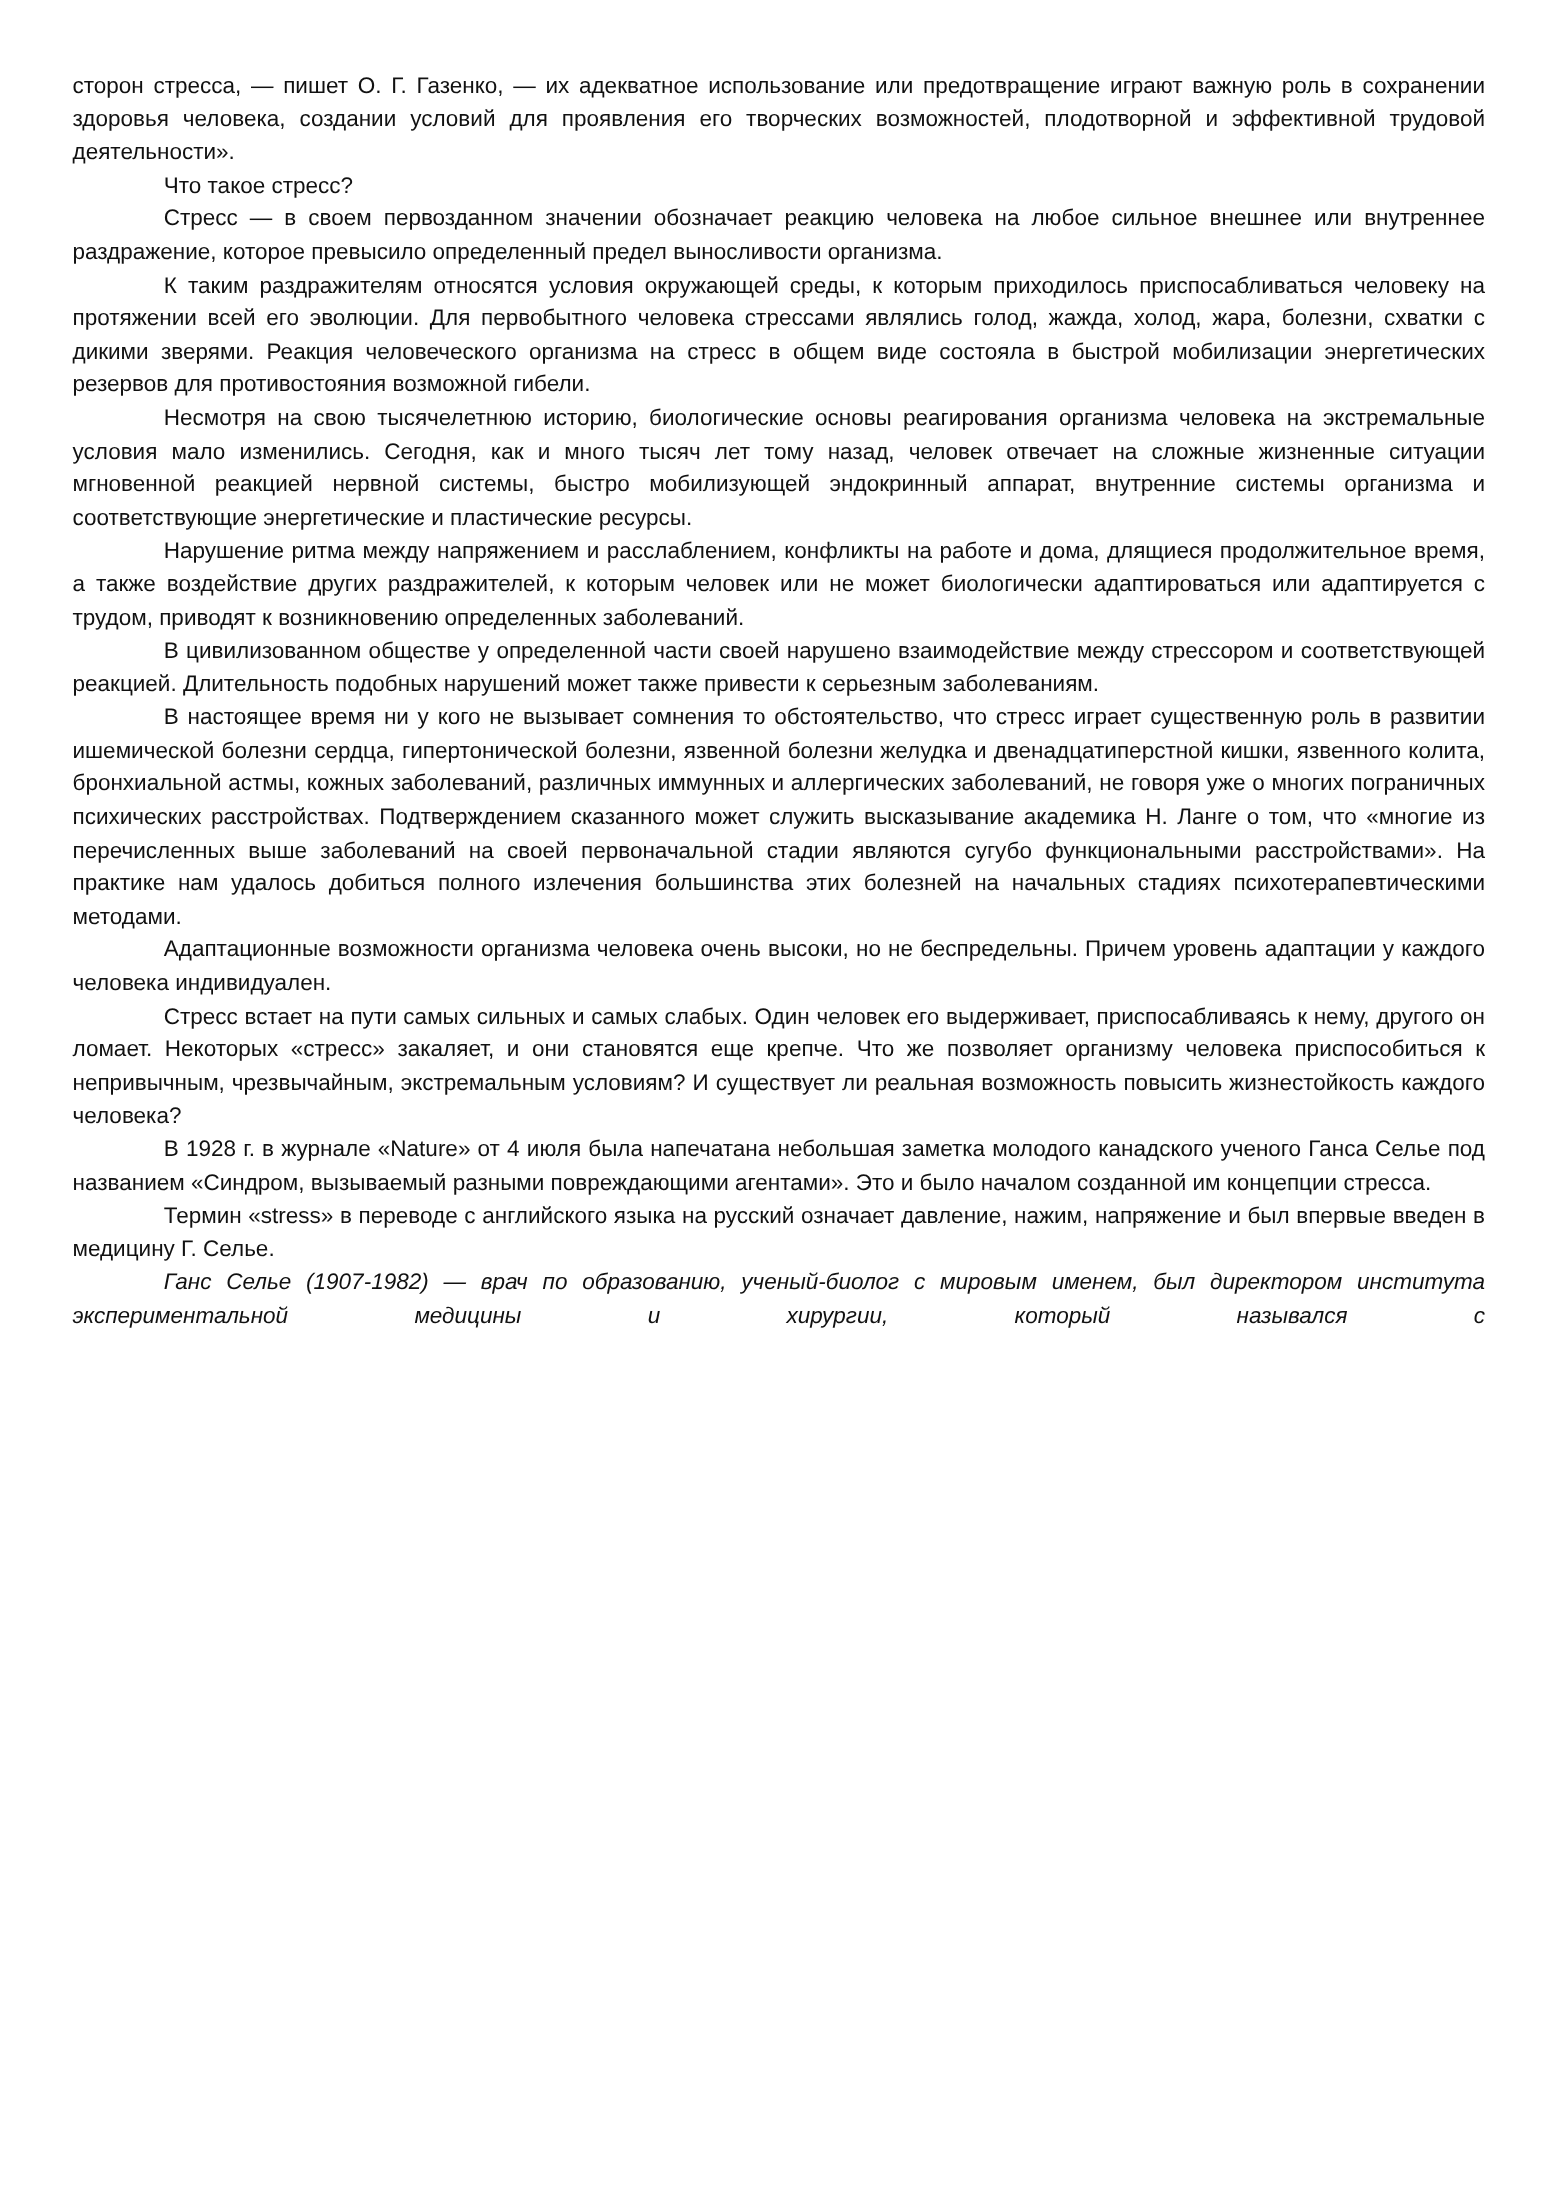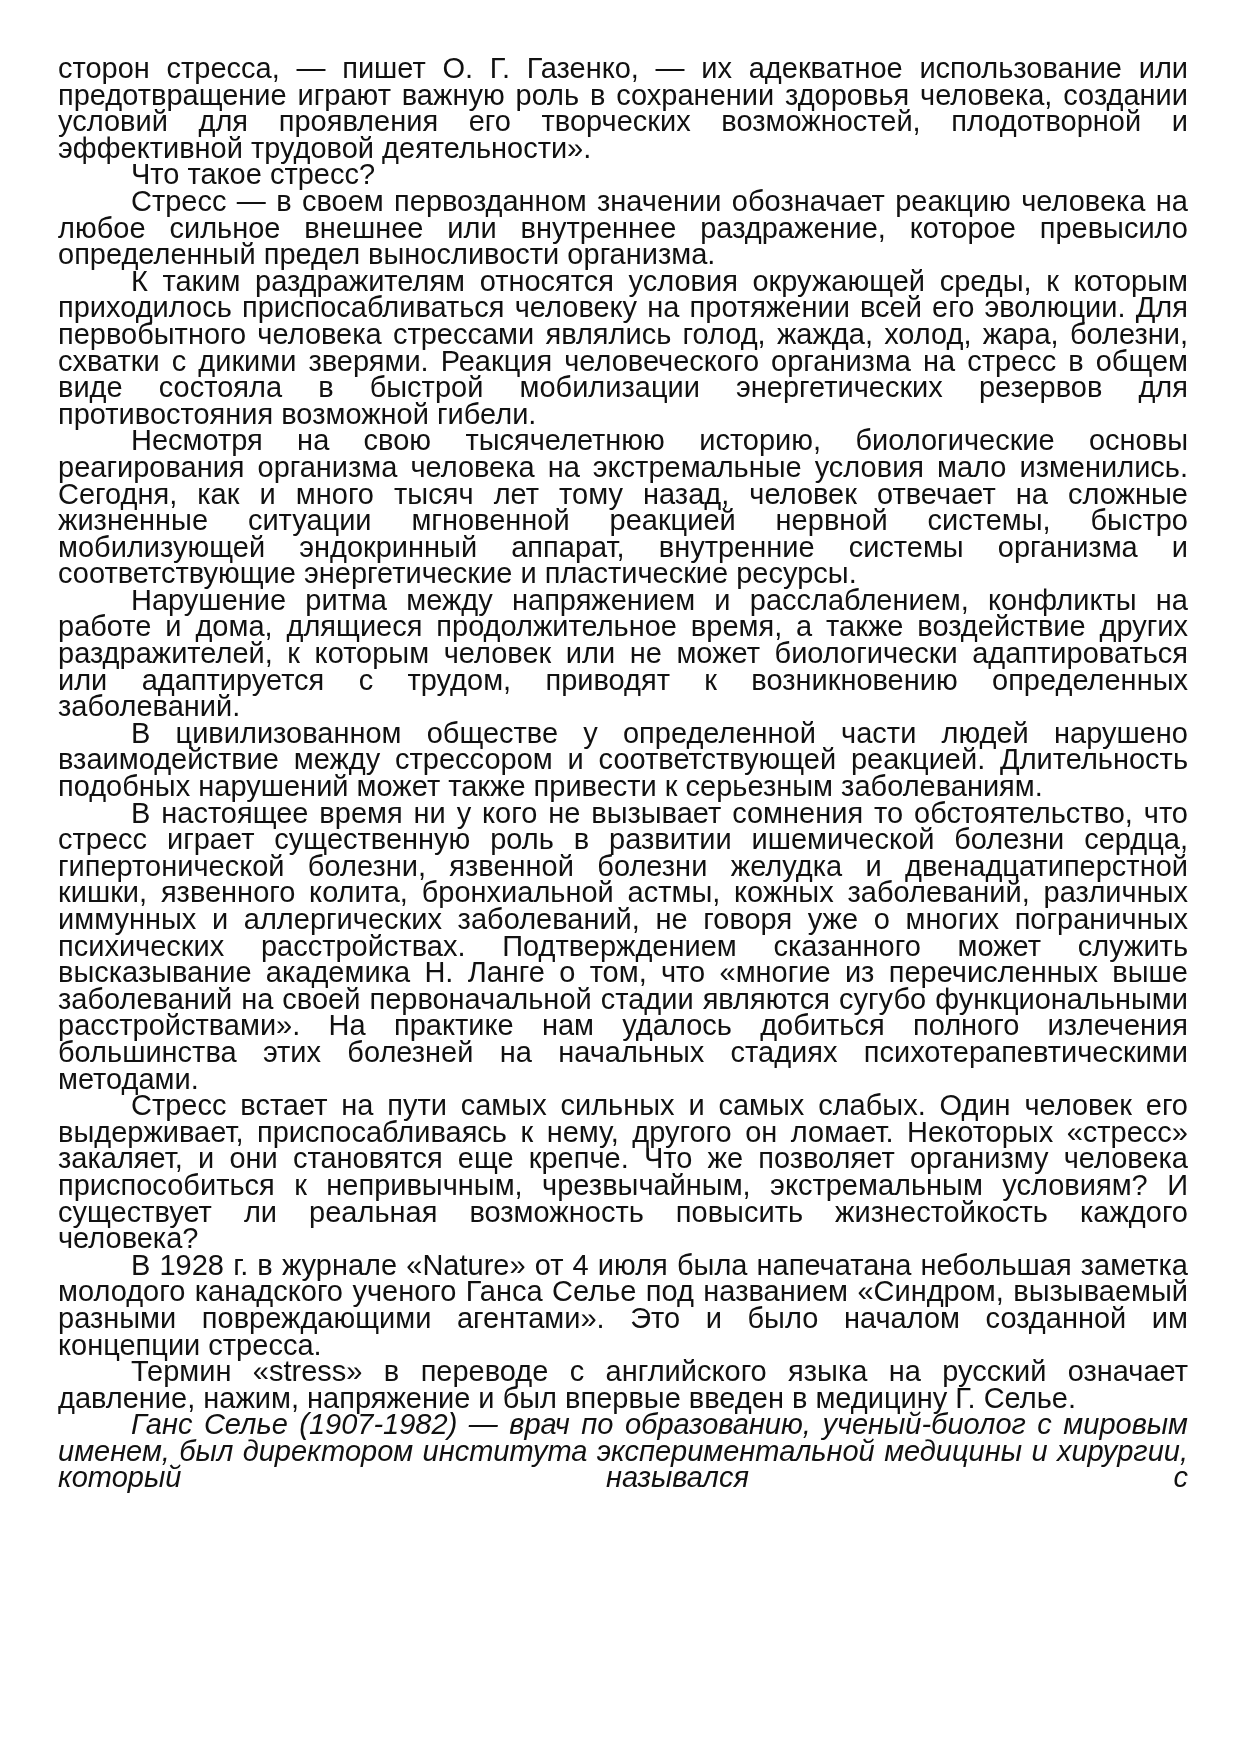--- a/index.html
+++ b/index.html
@@ -12,21 +12,21 @@
       height: 1754px;
       position: relative;
       overflow: hidden;
     }
     .page {
       position: absolute;
       left: 58px;
       top: 55px;
       width: 1130px;
       font-family: "Liberation Sans", sans-serif;
-      font-size: 29px;
+      font-size: 18px;
       line-height: 26.6px;
       color: #111111;
       text-align: justify;
       hyphens: none;
     }
     .page p {
       margin: 0;
       padding: 0;
       text-indent: 73px;
     }
@@ -41,19 +41,20 @@
 </head>
 <body>
 
 <div class="page">
   <p class="cont">сторон стресса, — пишет О. Г. Газенко, — их адекватное использование или предотвращение играют важную роль в сохранении здоровья человека, создании условий для проявления его творческих возможностей, плодотворной и эффективной трудовой деятельности».</p>
   <p>Что такое стресс?</p>
   <p>Стресс — в своем первозданном значении обозначает реакцию человека на любое сильное внешнее или внутреннее раздражение, которое превысило определенный предел выносливости организма.</p>
   <p>К таким раздражителям относятся условия окружающей среды, к которым приходилось приспосабливаться человеку на протяжении всей его эволюции. Для первобытного человека стрессами являлись голод, жажда, холод, жара, болезни, схватки с дикими зверями. Реакция человеческого организма на стресс в общем виде состояла в быстрой мобилизации энергетических резервов для противостояния возможной гибели.</p>
   <p>Несмотря на свою тысячелетнюю историю, биологические основы реагирования организма человека на экстремальные условия мало изменились. Сегодня, как и много тысяч лет тому назад, человек отвечает на сложные жизненные ситуации мгновенной реакцией нервной системы, быстро мобилизующей эндокринный аппарат, внутренние системы организма и соответствующие энергетические и пластические ресурсы.</p>
   <p>Нарушение ритма между напряжением и расслаблением, конфликты на работе и дома, длящиеся продолжительное время, а также воздействие других раздражителей, к которым человек или не может биологически адаптироваться или адаптируется с трудом, приводят к возникновению определенных заболеваний.</p>
-  <p>В цивилизованном обществе у определенной части людей нарушено взаимодействие между стрессором и соответствующей реакцией. Длительность подобных нарушений может также привести к серьезным заболеваниям.</p>
+  <p>В цивилизованном обществе у определенной части своей нарушено взаимодействие между стрессором и соответствующей реакцией. Длительность подобных нарушений может также привести к серьезным заболеваниям.</p>
   <p>В настоящее время ни у кого не вызывает сомнения то обстоятельство, что стресс играет существенную роль в развитии ишемической болезни сердца, гипертонической болезни, язвенной болезни желудка и двенадцатиперстной кишки, язвенного колита, бронхиальной астмы, кожных заболеваний, различных иммунных и аллергических заболеваний, не говоря уже о многих пограничных психических расстройствах. Подтверждением сказанного может служить высказывание академика Н. Ланге о том, что «многие из перечисленных выше заболеваний на своей первоначальной стадии являются сугубо функциональными расстройствами». На практике нам удалось добиться полного излечения большинства этих болезней на начальных стадиях психотерапевтическими методами.</p>
+  <p>Адаптационные возможности организма человека очень высоки, но не беспредельны. Причем уровень адаптации у каждого человека индивидуален.</p>
   <p>Стресс встает на пути самых сильных и самых слабых. Один человек его выдерживает, приспосабливаясь к нему, другого он ломает. Некоторых «стресс» закаляет, и они становятся еще крепче. Что же позволяет организму человека приспособиться к непривычным, чрезвычайным, экстремальным условиям? И существует ли реальная возможность повысить жизнестойкость каждого человека?</p>
   <p>В 1928 г. в журнале «Nature» от 4 июля была напечатана небольшая заметка молодого канадского ученого Ганса Селье под названием «Синдром, вызываемый разными повреждающими агентами». Это и было началом созданной им концепции стресса.</p>
   <p>Термин «stress» в переводе с английского языка на русский означает давление, нажим, напряжение и был впервые введен в медицину Г. Селье.</p>
   <p class="last-line-justify">Ганс Селье (1907-1982) — врач по образованию, ученый-биолог с мировым именем, был директором института экспериментальной медицины и хирургии, который назывался с</p>
 </div>
 
 </body></html>

